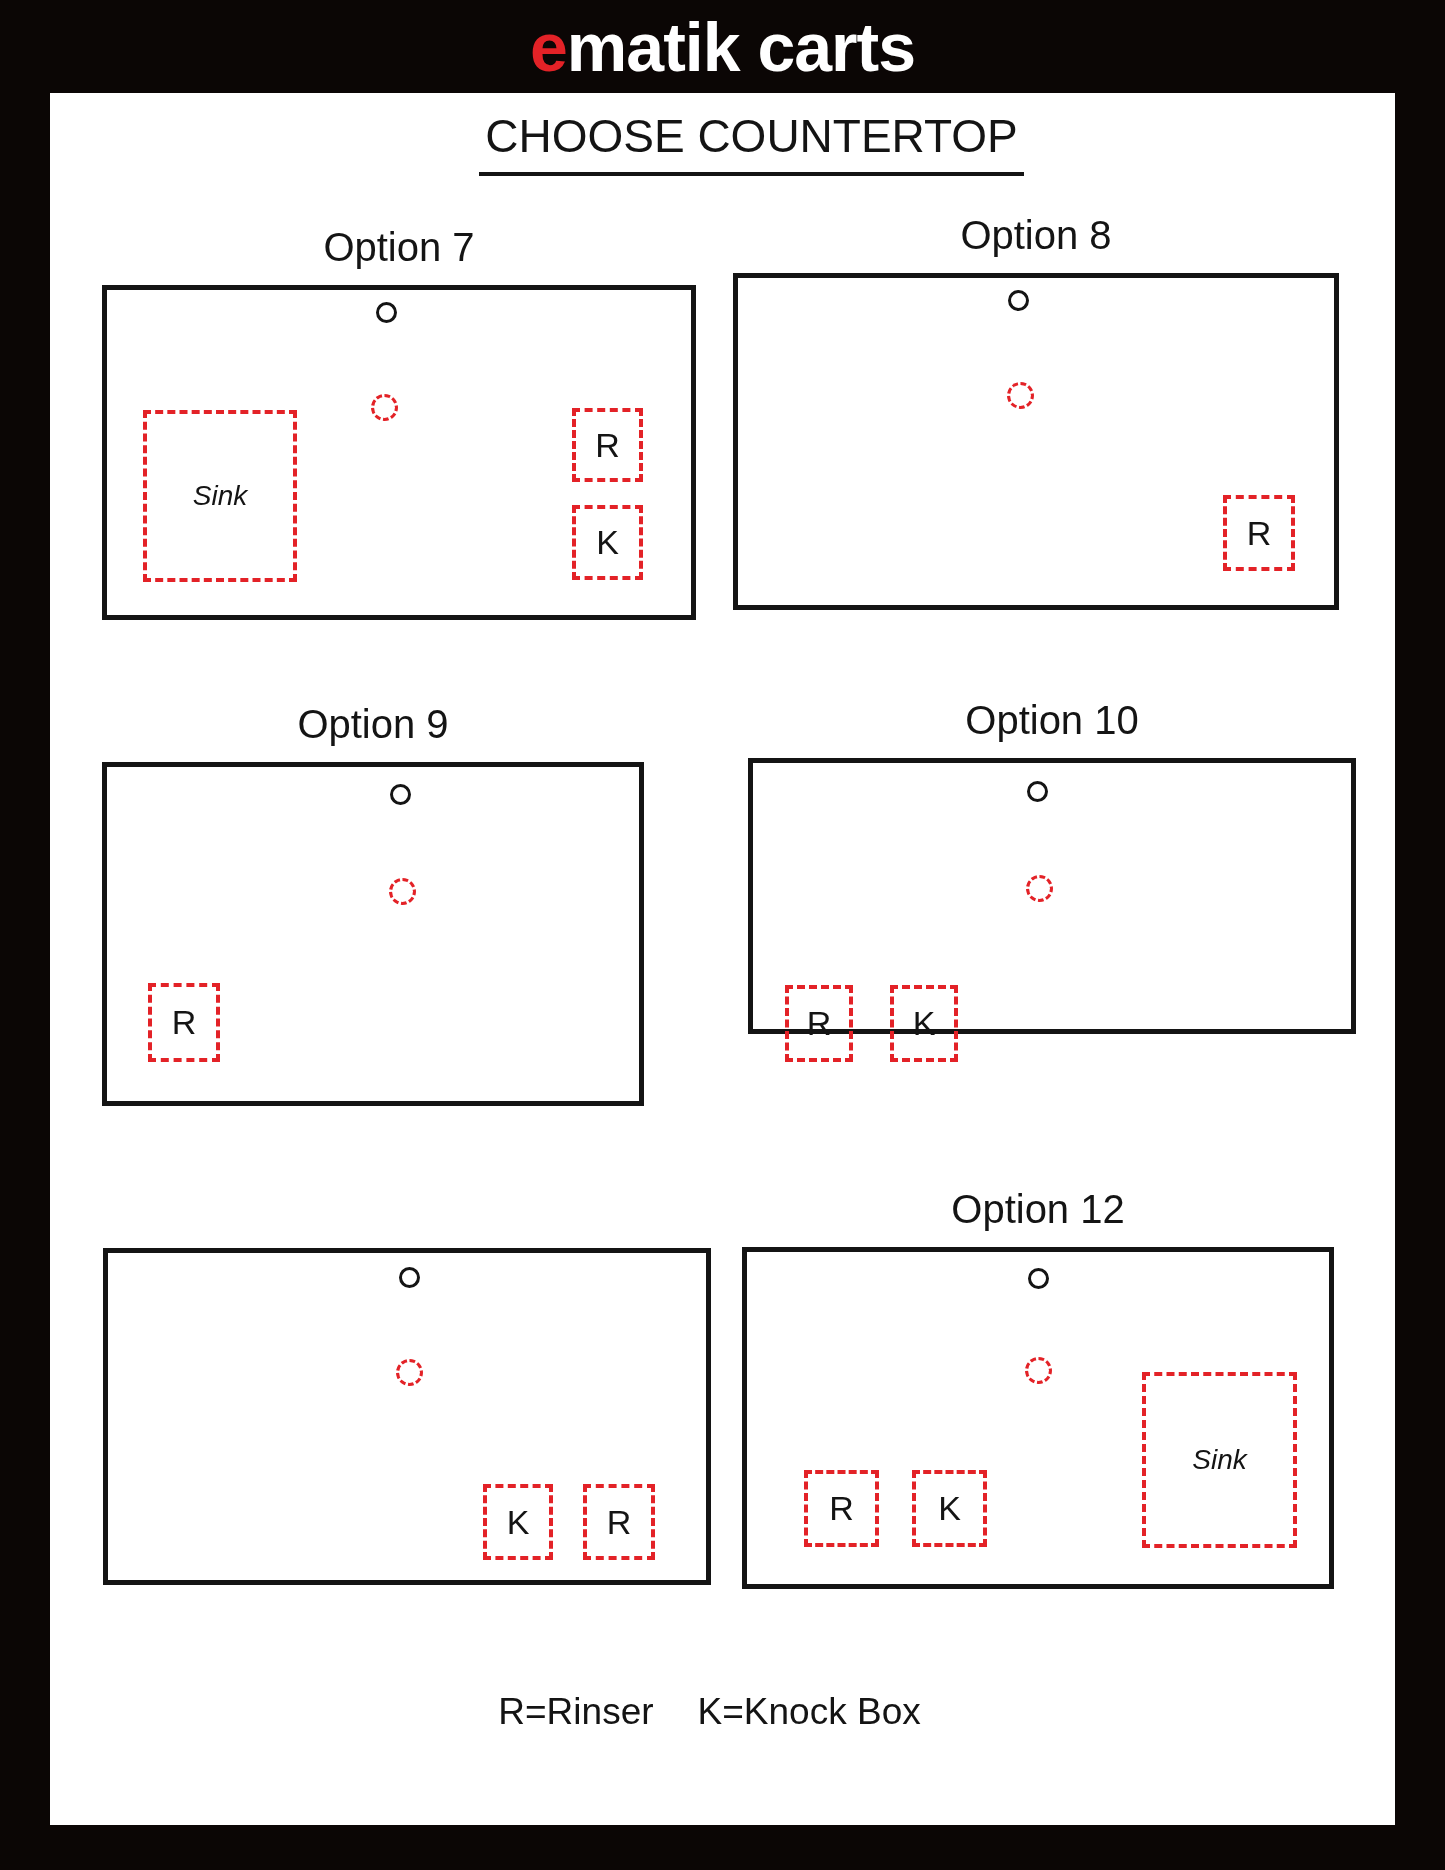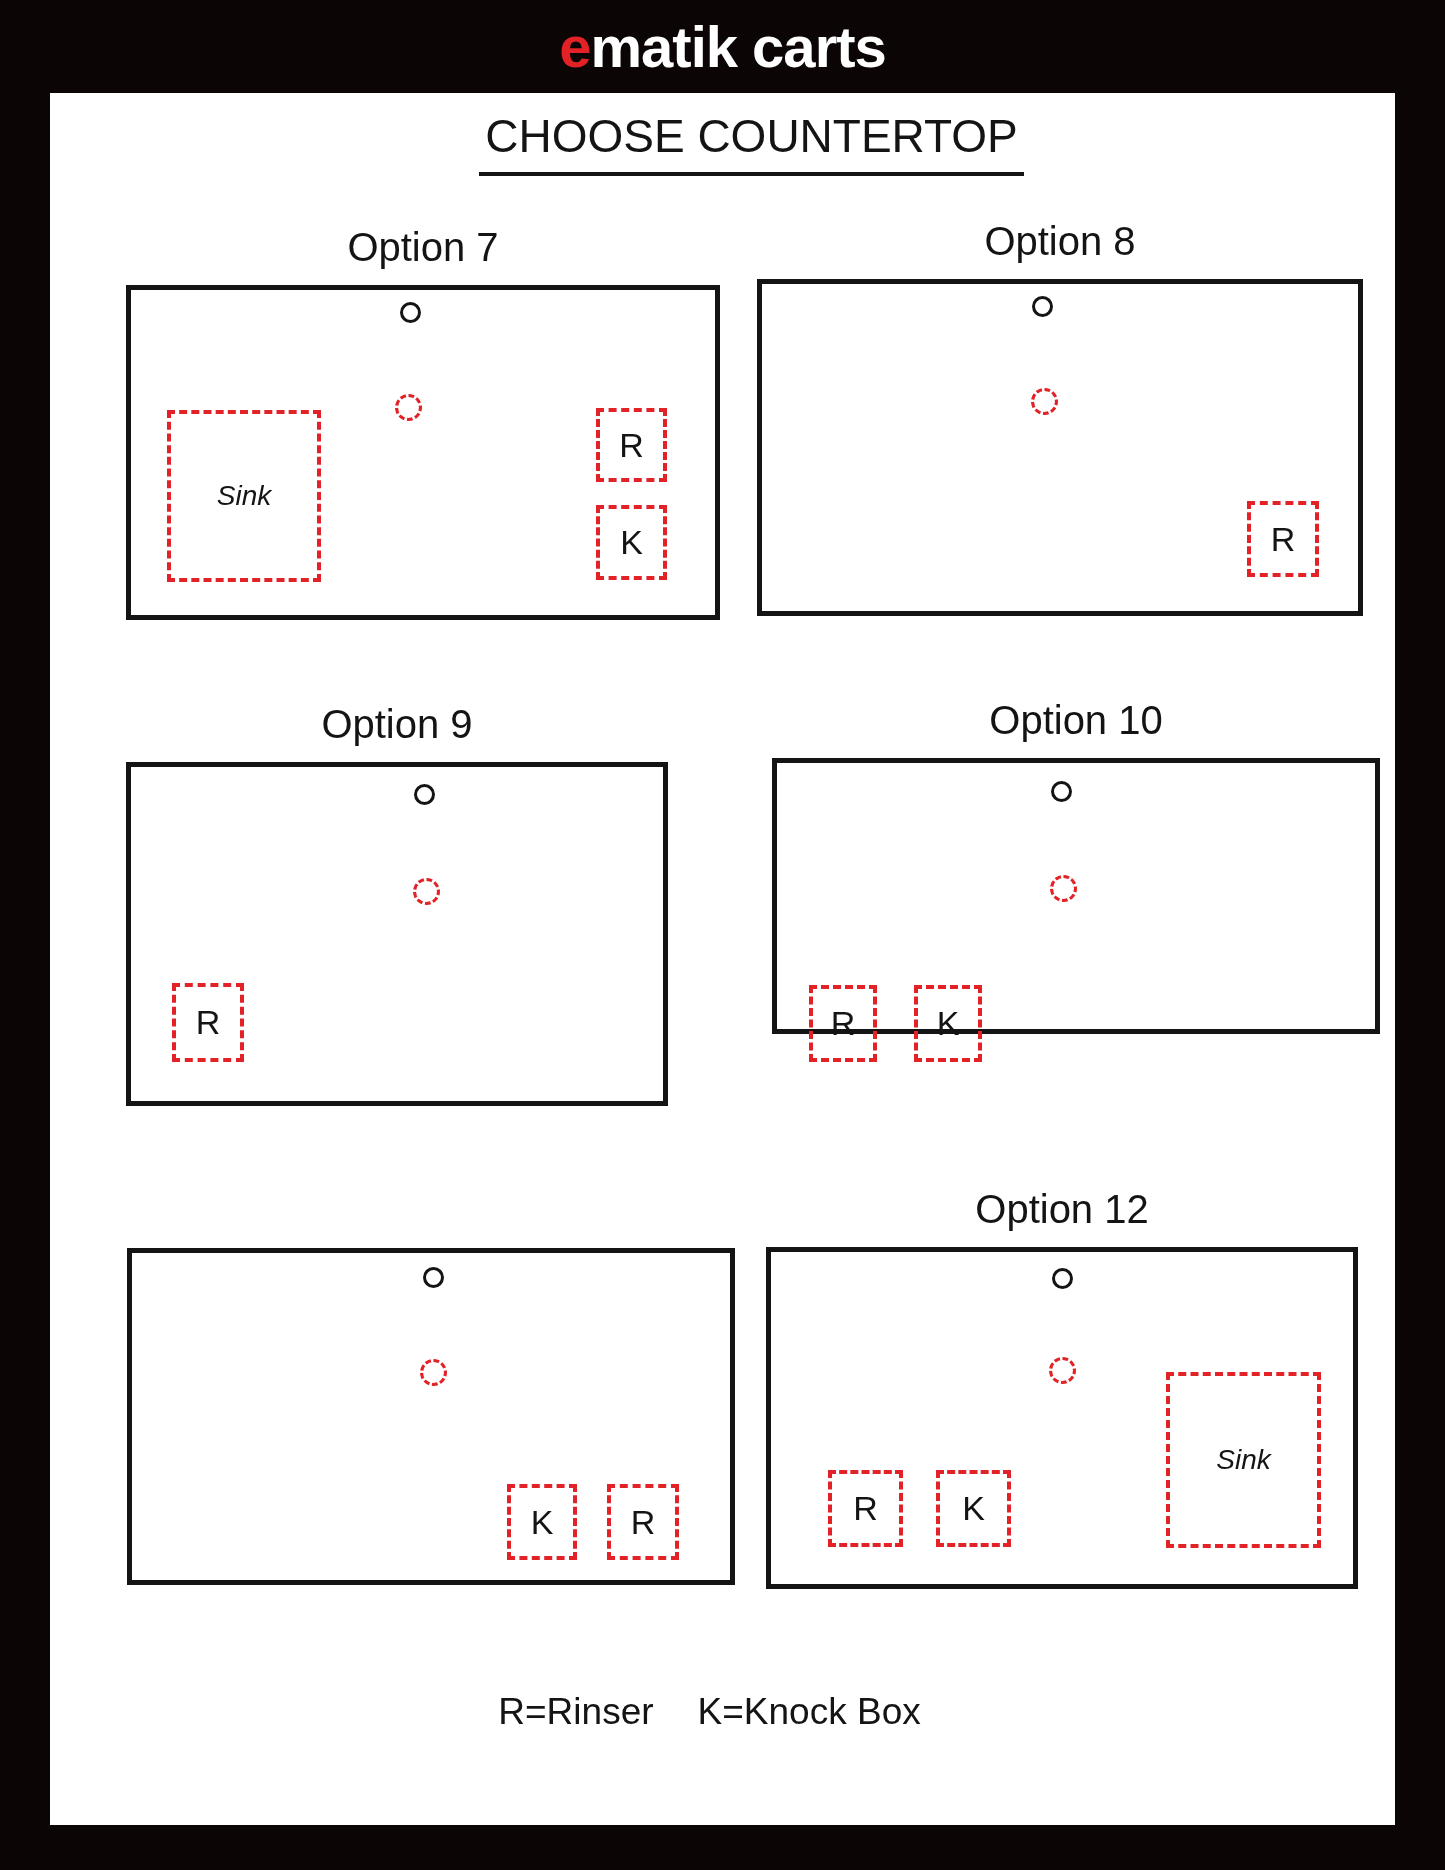--- a/index.html
+++ b/index.html
@@ -13,21 +13,21 @@
   body{
     width:1445px;height:1870px;
     position:relative;
     background:var(--frame);
     font-family:"Liberation Sans", sans-serif;
     overflow:hidden;
   }
   .brand{
     position:absolute;top:0;left:0;width:1445px;height:93px;
     display:flex;align-items:center;justify-content:center;
-    color:#ffffff;font-weight:bold;font-size:58px;letter-spacing:-1px;
+    color:#ffffff;font-weight:bold;font-size:68px;letter-spacing:-1px;
   }
   .brand .accent{color:var(--red);}
   .sheet{
     position:absolute;left:50px;top:93px;width:1345px;height:1732px;
     background:var(--paper);
   }
   .page-title{
     position:absolute;left:0;top:16px;width:100%;
     text-align:center;
     padding-left:29px;
@@ -36,21 +36,20 @@
     display:inline-block;
     font-size:46px;color:var(--ink);
     border-bottom:4px solid var(--ink);
     padding:0 6px 9px 6px;
   }
   .option-card{
     position:absolute;
     border:5px solid var(--ink);
     box-sizing:border-box;
     background:var(--paper);
-    margin-left:24px;
   }
   .option-title{
     position:absolute;left:-30px;right:-30px;top:-64px;height:44px;
     margin:0;text-align:center;
     font-size:40px;font-weight:400;color:var(--ink);line-height:1.05;
     white-space:nowrap;
   }
   .hole-black{
     position:absolute;width:21px;height:21px;box-sizing:border-box;
     border:3px solid var(--ink);border-radius:50%;
@@ -95,21 +94,21 @@
 
   <div id="options-layer">
       <section class="option-card" style="left: 52px; top: 192px; width: 594px; height: 335px;">
         <h2 class="option-title">Option 7</h2>
         <span class="hole-black" style="left: 269px; top: 12px;"></span>
         <span class="hole-red" style="left: 264px; top: 104px;"></span>
         <div class="cutout sink-cutout" style="left: 36px; top: 120px; width: 154px; height: 172px;">Sink</div>
         <div class="cutout rinser-cutout" style="left: 465px; top: 118px; width: 71px; height: 74px;">R</div>
         <div class="cutout knock-box-cutout" style="left: 465px; top: 215px; width: 71px; height: 75px;">K</div>
       </section>
-      <section class="option-card" style="left: 683px; top: 186px; width: 606px; height: 337px;">
+      <section class="option-card" style="left: 683px; top: 180px; width: 606px; height: 337px;">
         <h2 class="option-title">Option 8</h2>
         <span class="hole-black" style="left: 270px; top: 12px;"></span>
         <span class="hole-red" style="left: 269px; top: 104px;"></span>
         <div class="cutout rinser-cutout" style="left: 485px; top: 217px; width: 72px; height: 76px;">R</div>
       </section>
       <section class="option-card" style="left: 52px; top: 669px; width: 542px; height: 344px;">
         <h2 class="option-title">Option 9</h2>
         <span class="hole-black" style="left: 283px; top: 17px;"></span>
         <span class="hole-red" style="left: 282px; top: 111px;"></span>
         <div class="cutout rinser-cutout" style="left: 41px; top: 216px; width: 72px; height: 79px;">R</div>

